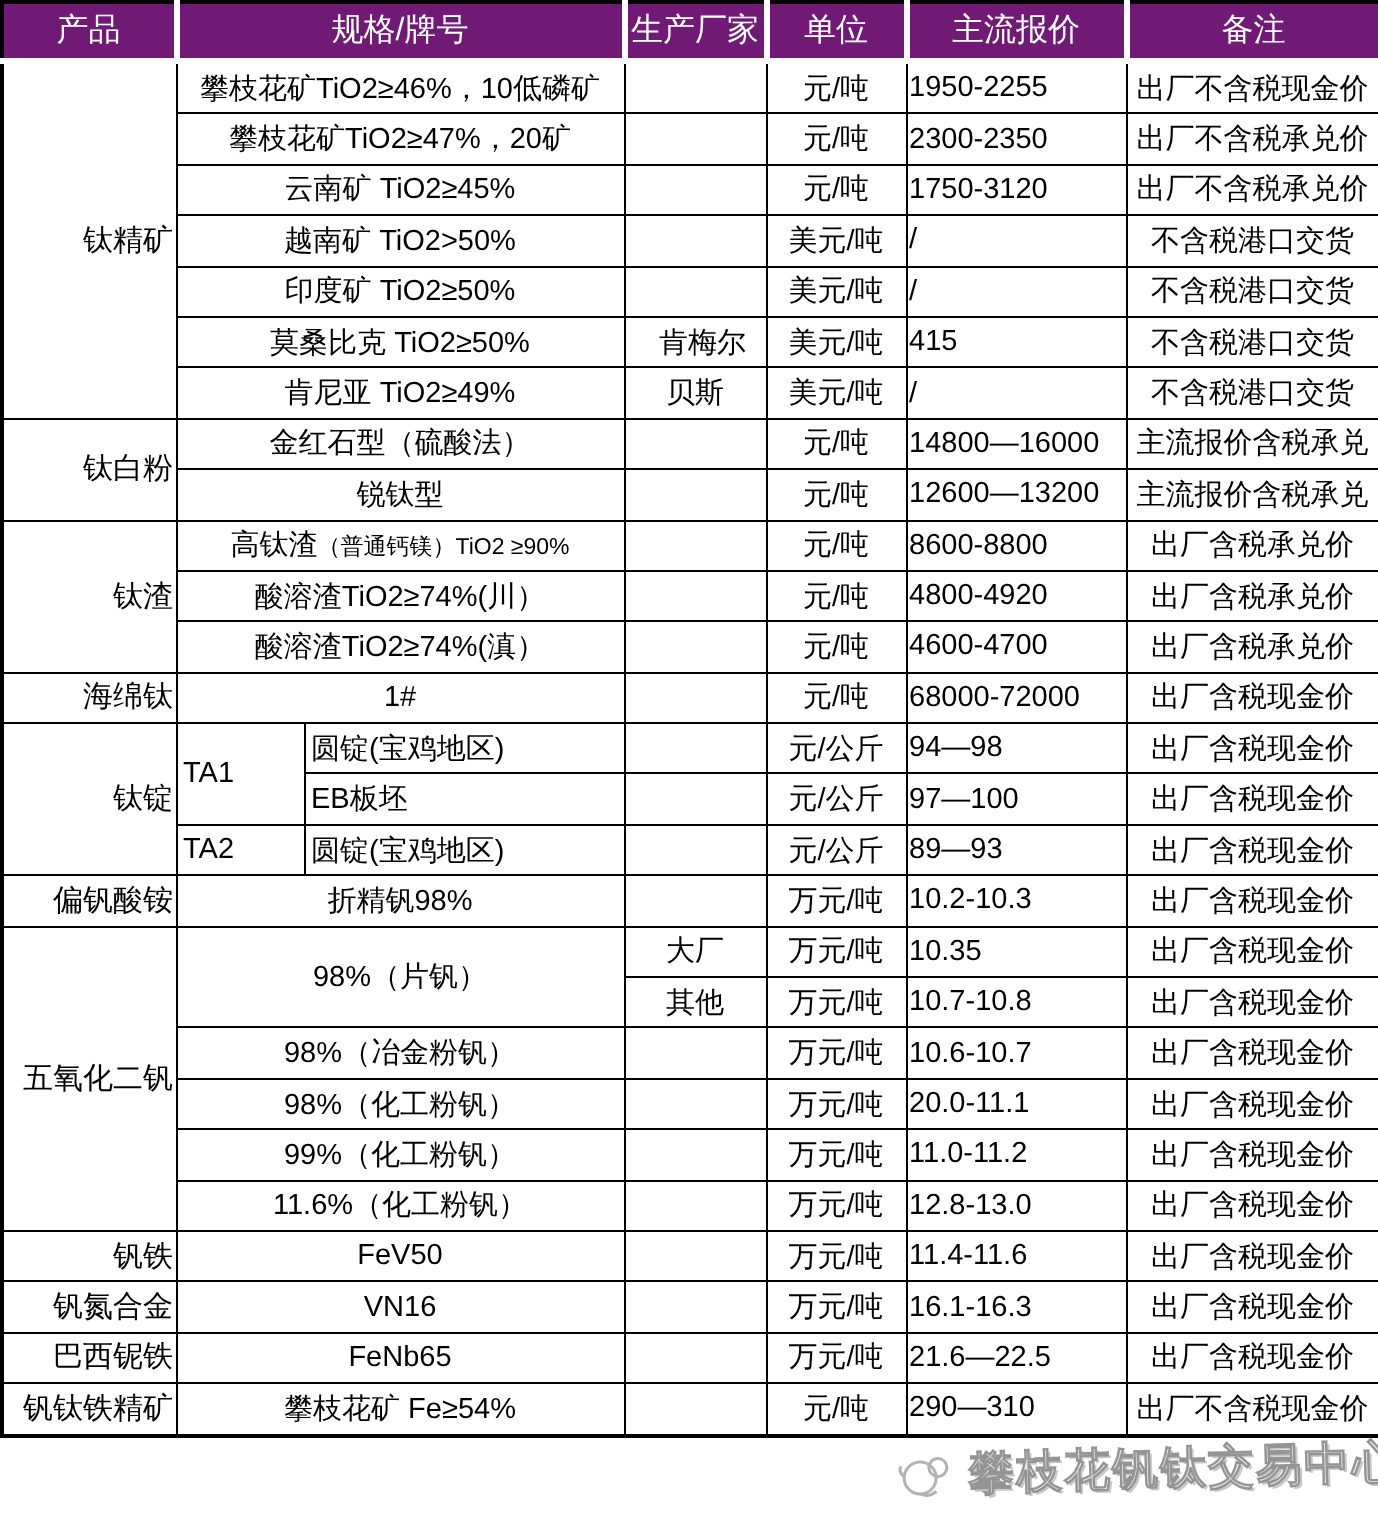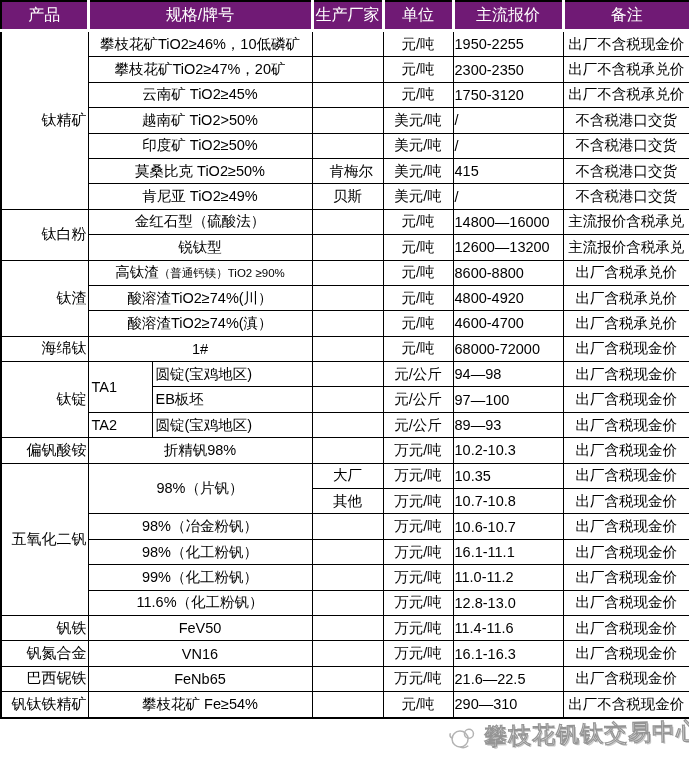--- a/index.html
+++ b/index.html
@@ -217,21 +217,21 @@
     <td class="spec" colspan="2">98%（冶金粉钒）</td>
     <td class="manu"></td>
     <td class="unit">万元/吨</td>
     <td class="price">10.6-10.7</td>
     <td class="note">出厂含税现金价</td>
   </tr>
   <tr>
     <td class="spec" colspan="2">98%（化工粉钒）</td>
     <td class="manu"></td>
     <td class="unit">万元/吨</td>
-    <td class="price">16.1-11.1</td>
+    <td class="price">20.0-11.1</td>
     <td class="note">出厂含税现金价</td>
   </tr>
   <tr>
     <td class="spec" colspan="2">99%（化工粉钒）</td>
     <td class="manu"></td>
     <td class="unit">万元/吨</td>
     <td class="price">11.0-11.2</td>
     <td class="note">出厂含税现金价</td>
   </tr>
   <tr>

